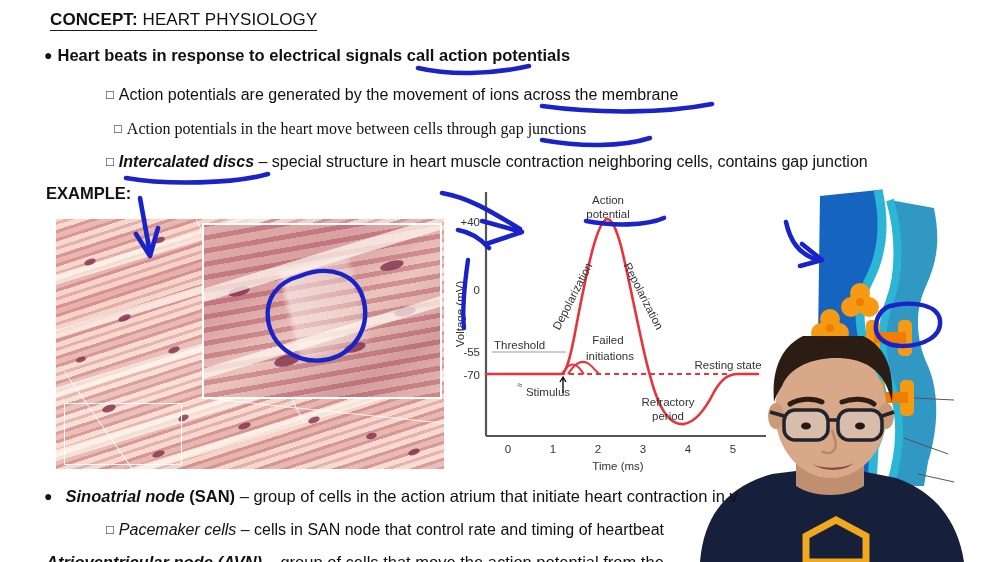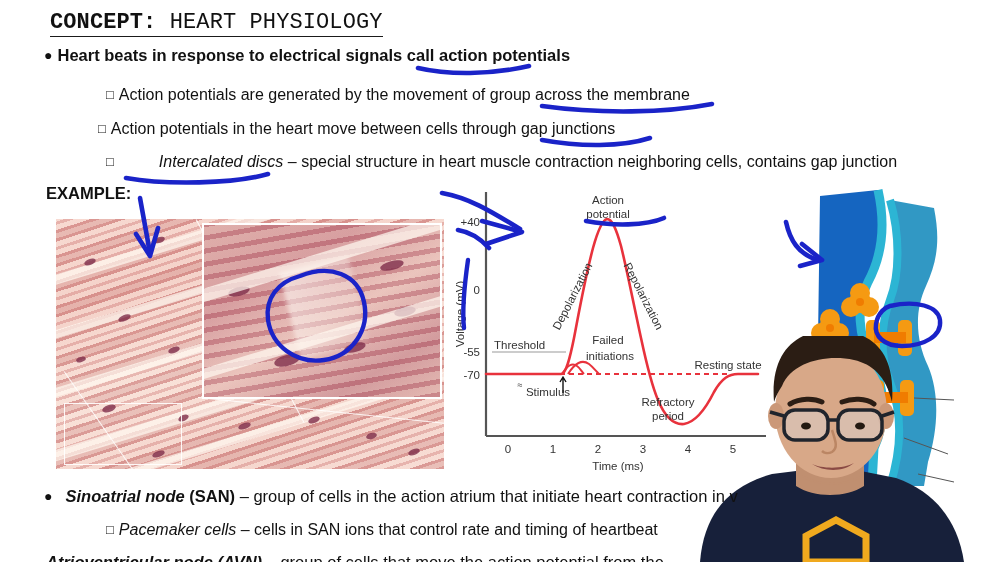--- a/index.html
+++ b/index.html
@@ -2,33 +2,33 @@
 <html><head>
 <meta charset="utf-8">
 <style>
   * { margin:0; padding:0; box-sizing:border-box; }
   html,body { width:1000px; height:562px; overflow:hidden; background:#ffffff; }
   body { font-family:"Liberation Sans", sans-serif; color:#111; position:relative; }
 
   .slide { position:absolute; inset:0; background:#fff; }
 
   
-  .heading { position:absolute; left:50px; top:10px; font-size:22px; letter-spacing:.1px; white-space:nowrap;font-family:Liberation Mono, monospace; }
+  .heading { position:absolute; left:50px; top:10px; font-size:17px; letter-spacing:.1px; white-space:nowrap; }
   .heading .b { font-weight:bold; }
   .heading .u { border-bottom:1.6px solid #1a1a1a; padding-bottom:1px; }
 
   .bullet1 { position:absolute; left:44px; top:46px; font-size:16.5px; white-space:nowrap;font-weight:bold; }
   .bullet1 .dot { font-size:14px; vertical-align:1.5px; margin-right:5px; }
 
   .sub { position:absolute; font-size:16px; white-space:nowrap; }
   .sub .sq { font-size:13px; vertical-align:1px; margin-right:5px; }
   .sub2 { left:106px; top:86px; }
-  .sub3 { left:98px; top:120px; }
+  .sub3 { left:114px; top:120px;font-family:Liberation Serif, serif; }
   .sub4 { left:106px; top:153px; }
-  .sub4 i { font-weight:normal; font-style:italic;margin-left:40px; }
+  .sub4 i { font-weight:bold; font-style:italic; }
 
   .example { position:absolute; left:46px; top:184px; font-size:16.5px; font-weight:bold; }
 
   .bullet5 { position:absolute; left:44px; top:487px; font-size:16.5px; white-space:nowrap; }
   .bullet5 .dot { font-size:14px; vertical-align:1.5px; margin-right:5px; }
   .bullet5 i { font-weight:bold; font-style:italic;margin-left:8px; }
   .bullet5 b { font-weight:bold; }
 
   .sub6 { position:absolute; left:106px; top:521px; font-size:16px; white-space:nowrap; }
   .sub6 .sq { font-size:13px; vertical-align:1px; margin-right:5px; }
@@ -81,21 +81,21 @@
 
   <div class="heading">
     <span class="u"><span class="b">CONCEPT:</span><span> HEART PHYSIOLOGY</span></span>
   </div>
 
   <div class="bullet1">
     <span class="dot">●</span><span>Heart beats in response to electrical signals call action potentials</span>
   </div>
 
   <div class="sub sub2">
-    <span class="sq">□</span><span>Action potentials are generated by the movement of group across the membrane</span>
+    <span class="sq">□</span><span>Action potentials are generated by the movement of ions across the membrane</span>
   </div>
 
   <div class="sub sub3">
     <span class="sq">□</span><span>Action potentials in the heart move between cells through gap junctions</span>
   </div>
 
   <div class="sub sub4">
     <span class="sq">□</span><i>Intercalated discs</i><span> – special structure in heart muscle contraction neighboring cells, contains gap junction</span>
   </div>
 
@@ -292,21 +292,21 @@
 
       <path d="M 120 200 L 150 184 L 180 200 L 180 226 L 120 226 Z" fill="none" stroke="#f0a91e" stroke-width="7"></path>
     </svg>
   </div>
 
   <div class="bullet5">
     <span class="dot">●</span><i>Sinoatrial node</i> <b>(SAN)</b><span> – group of cells in the action atrium that initiate heart contraction in v</span>
   </div>
 
   <div class="sub6">
-    <span class="sq">□</span><i>Pacemaker cells</i><span> – cells in SAN ions that control rate and timing of heartbeat</span>
+    <span class="sq">□</span><i>Pacemaker cells</i><span> – cells in SAN node that control rate and timing of heartbeat</span>
   </div>
 
   <div class="sub7">
     <i>Atrioventricular node</i> <i>(AVN)</i><span> – group of cells that move the action potential from the</span>
   </div>
 
   <div class="ink">
     <svg viewBox="0 0 1000 562" xmlns="http://www.w3.org/2000/svg">
       <g stroke="#1a23c8" fill="none" stroke-linecap="round" stroke-linejoin="round">
 

